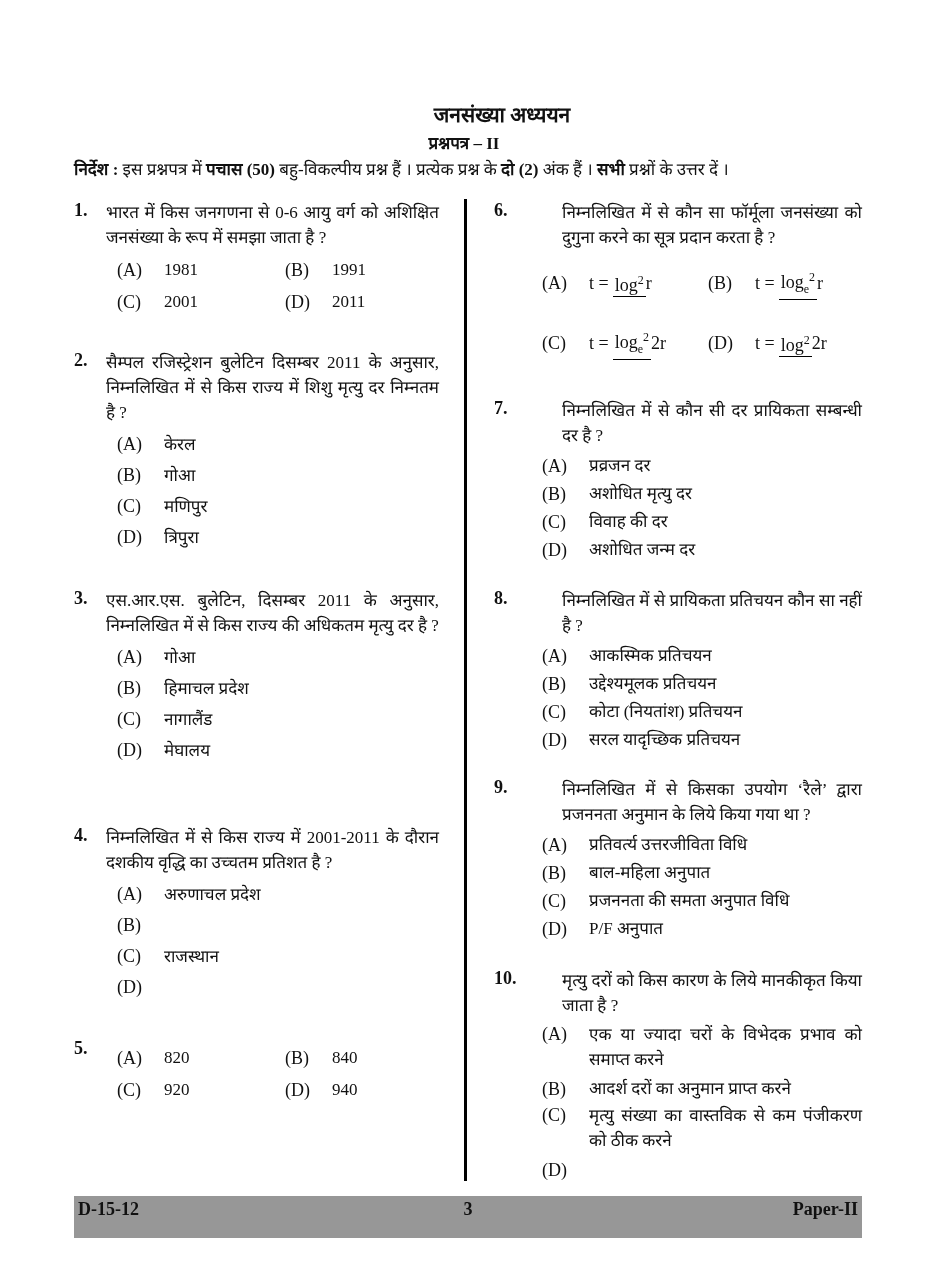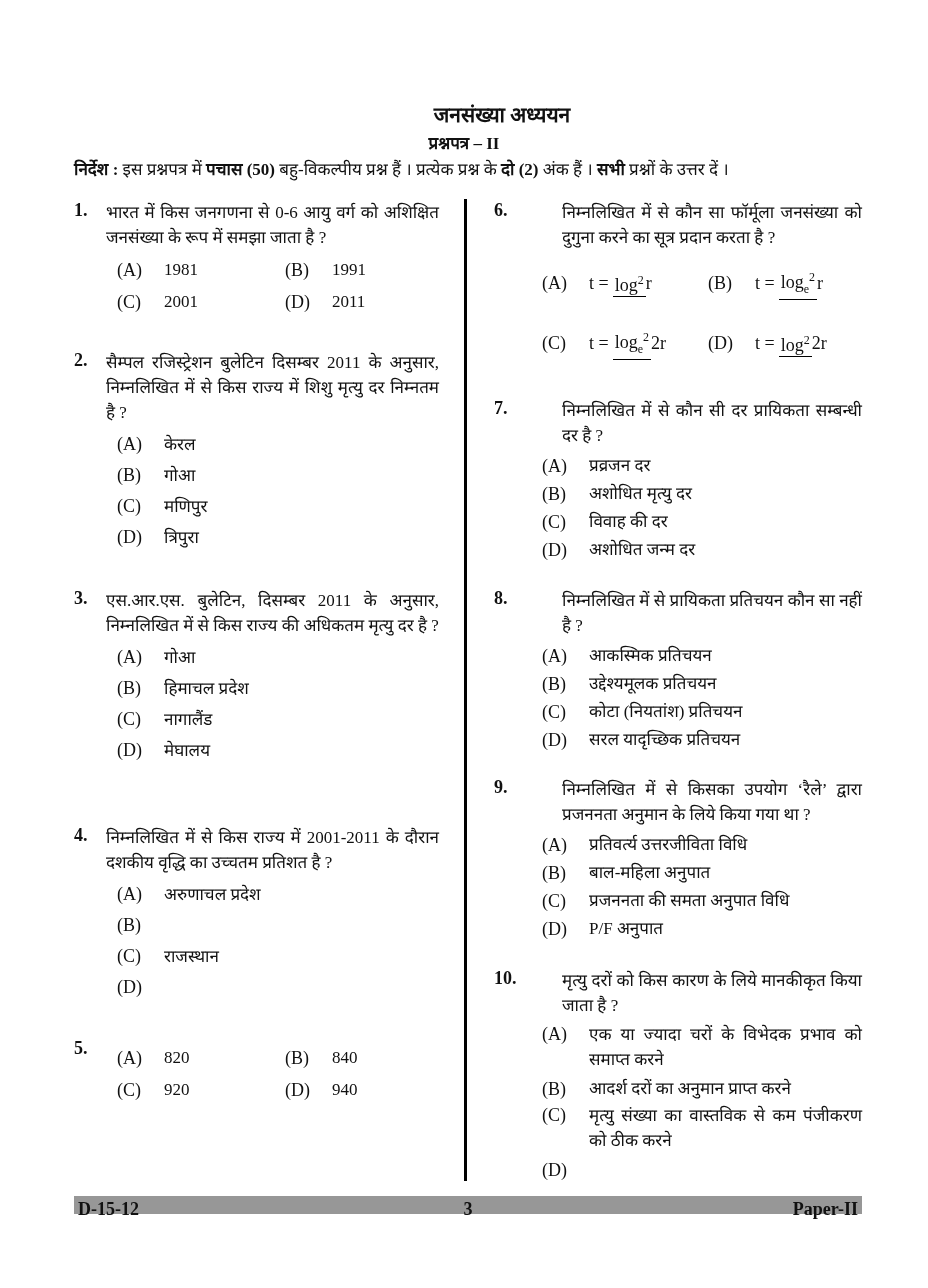--- a/index.html
+++ b/index.html
@@ -51,21 +51,21 @@
   .formula-grid { display: grid; grid-template-columns: 166px 170px; row-gap: 6px; margin-top: 6px; }
   .fopt { display: flex; align-items: center; height: 54px; font-size: 18px; }
   .fopt .lbl { width: 47px; flex: none; }
   .frac { display: inline-flex; flex-direction: row; align-items: center; margin-left: 4px; }
   .frac .num { border-bottom: 1.5px solid #000; padding: 0 2px; line-height: 22px; }
   .frac .den { line-height: 22px; }
   sup { font-size: 12px; }
   sub { font-size: 12px; }
 
   .footer {
-    position: absolute; left: 74px; top: 1196px; width: 788px; height: 18px;
+    position: absolute; left: 74px; top: 1196px; width: 788px; height: 42px;
     background: #979797; font-weight: bold; font-size: 18px;
   }
   .footer span { position: absolute; top: 3px; }
   .f-left { left: 4px; }
   .f-mid { left: 0; width: 788px; text-align: center; }
   .f-right { right: 4px; }
 </style>
 </head>
 <body>
 

